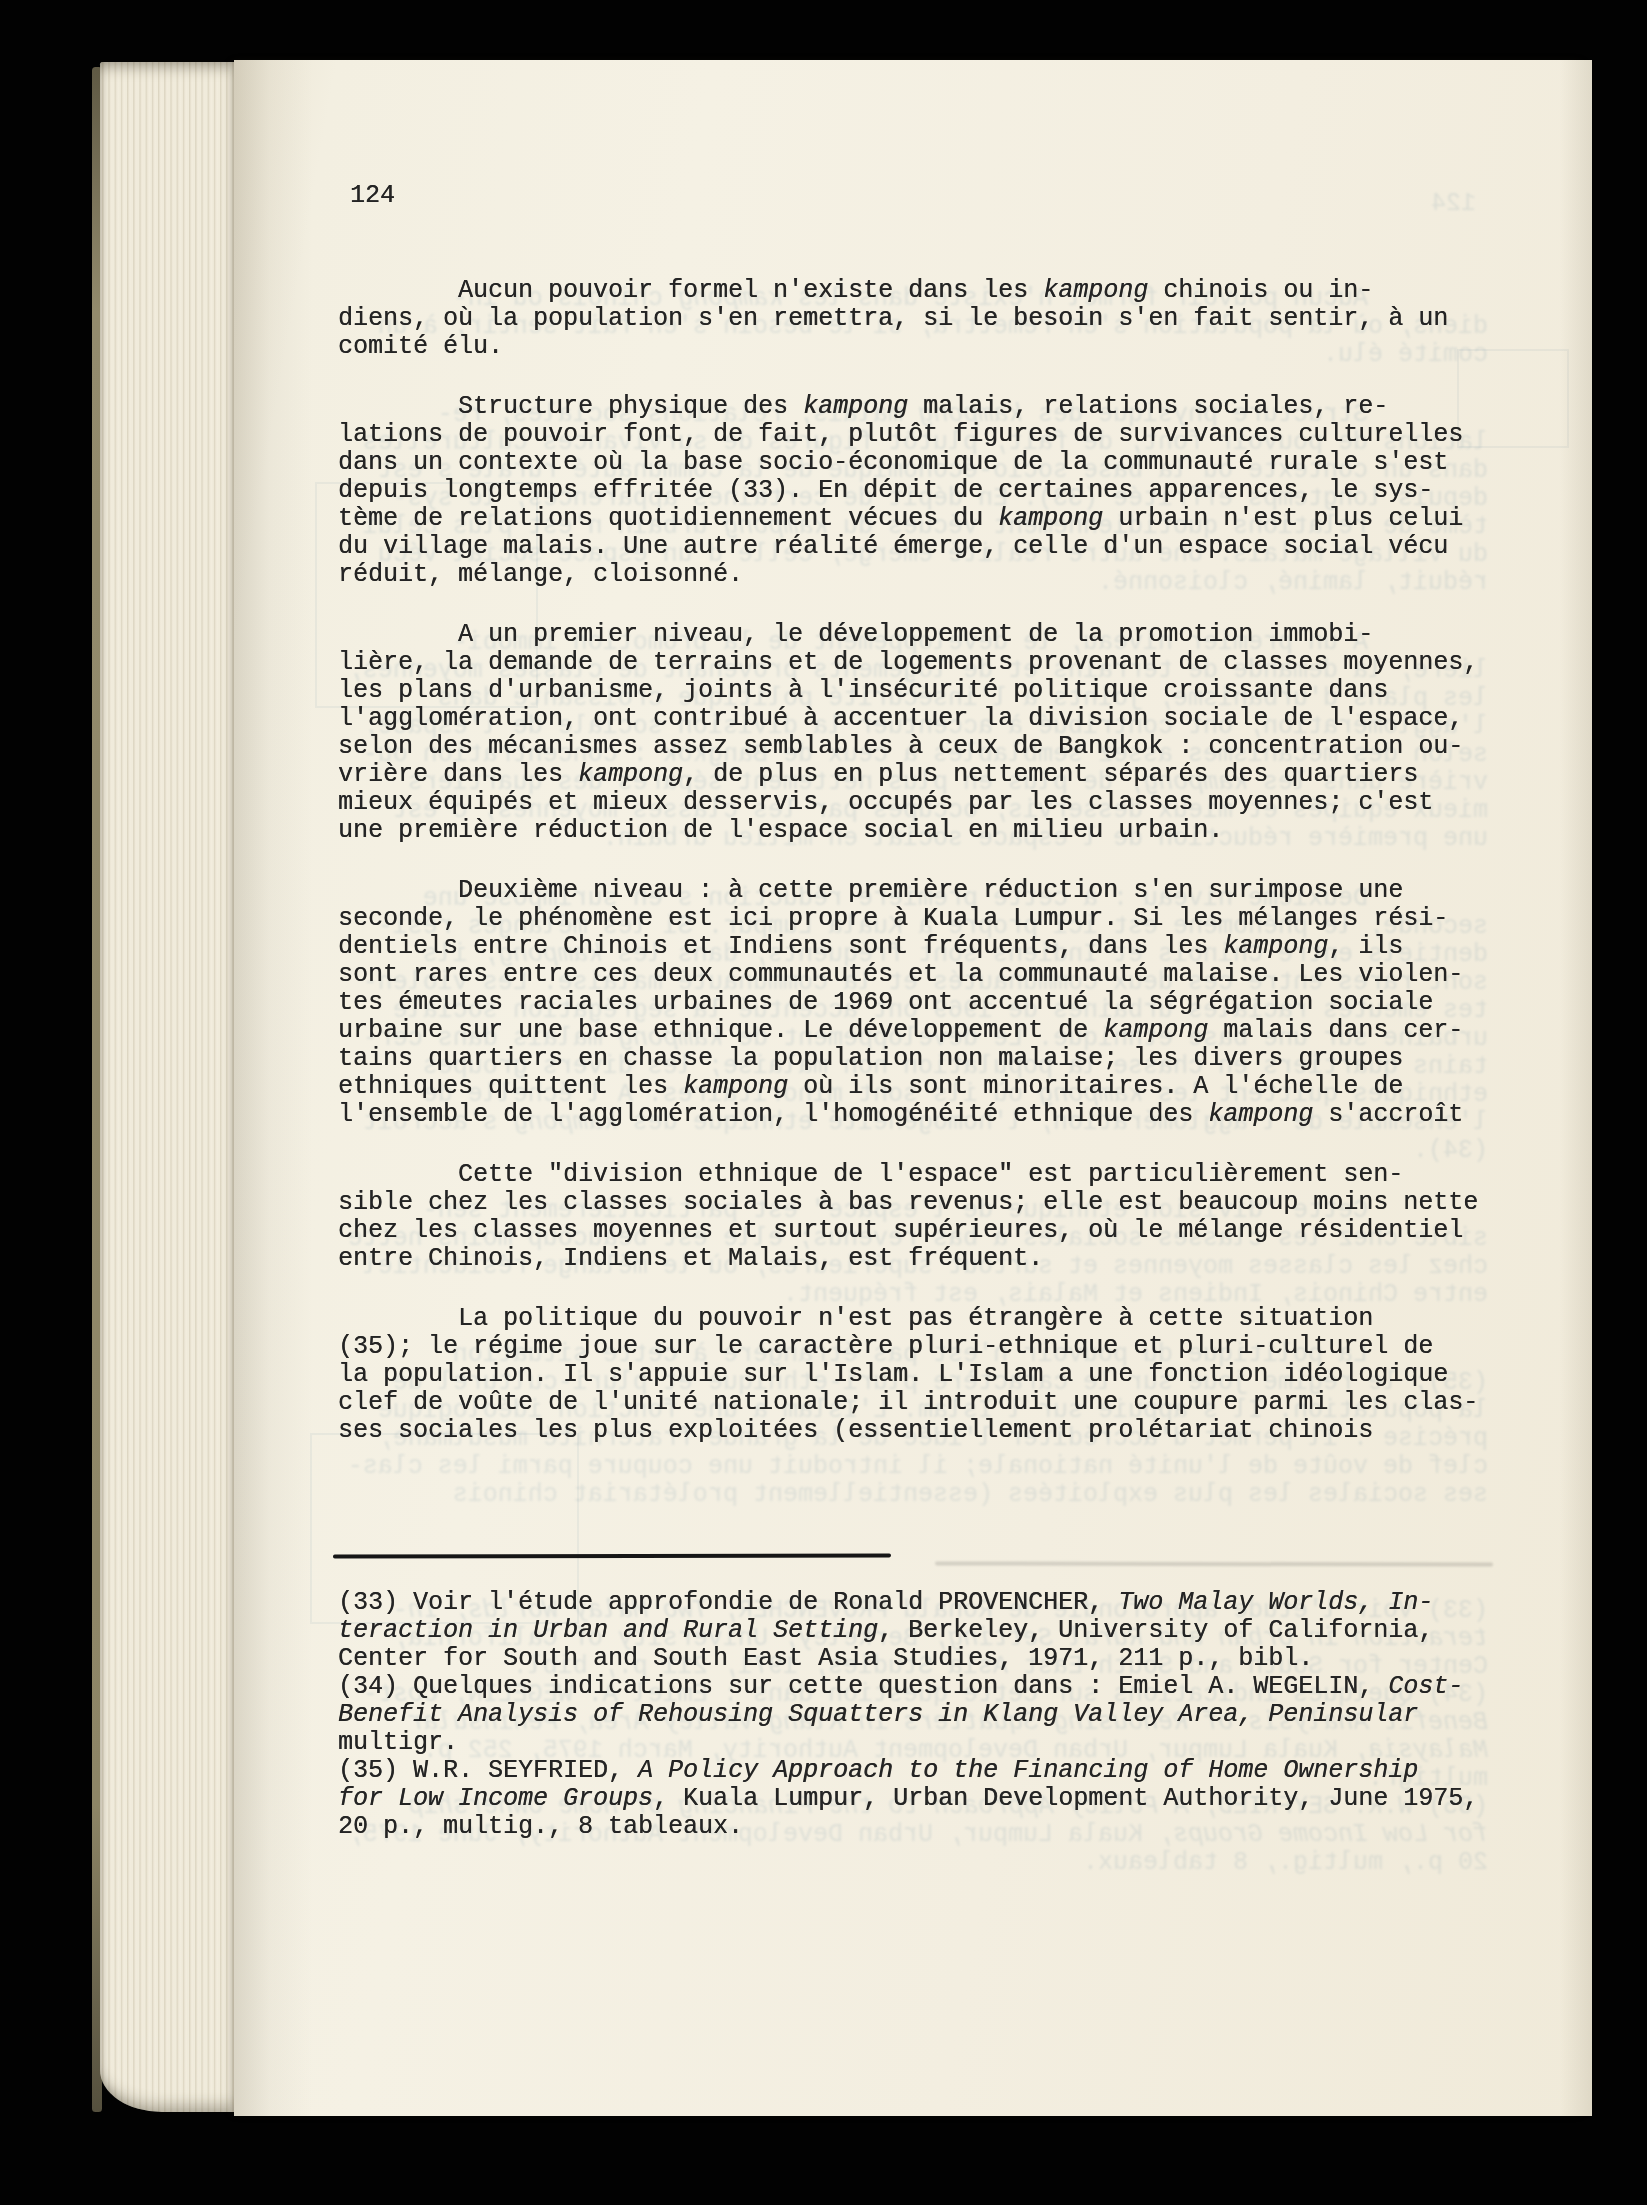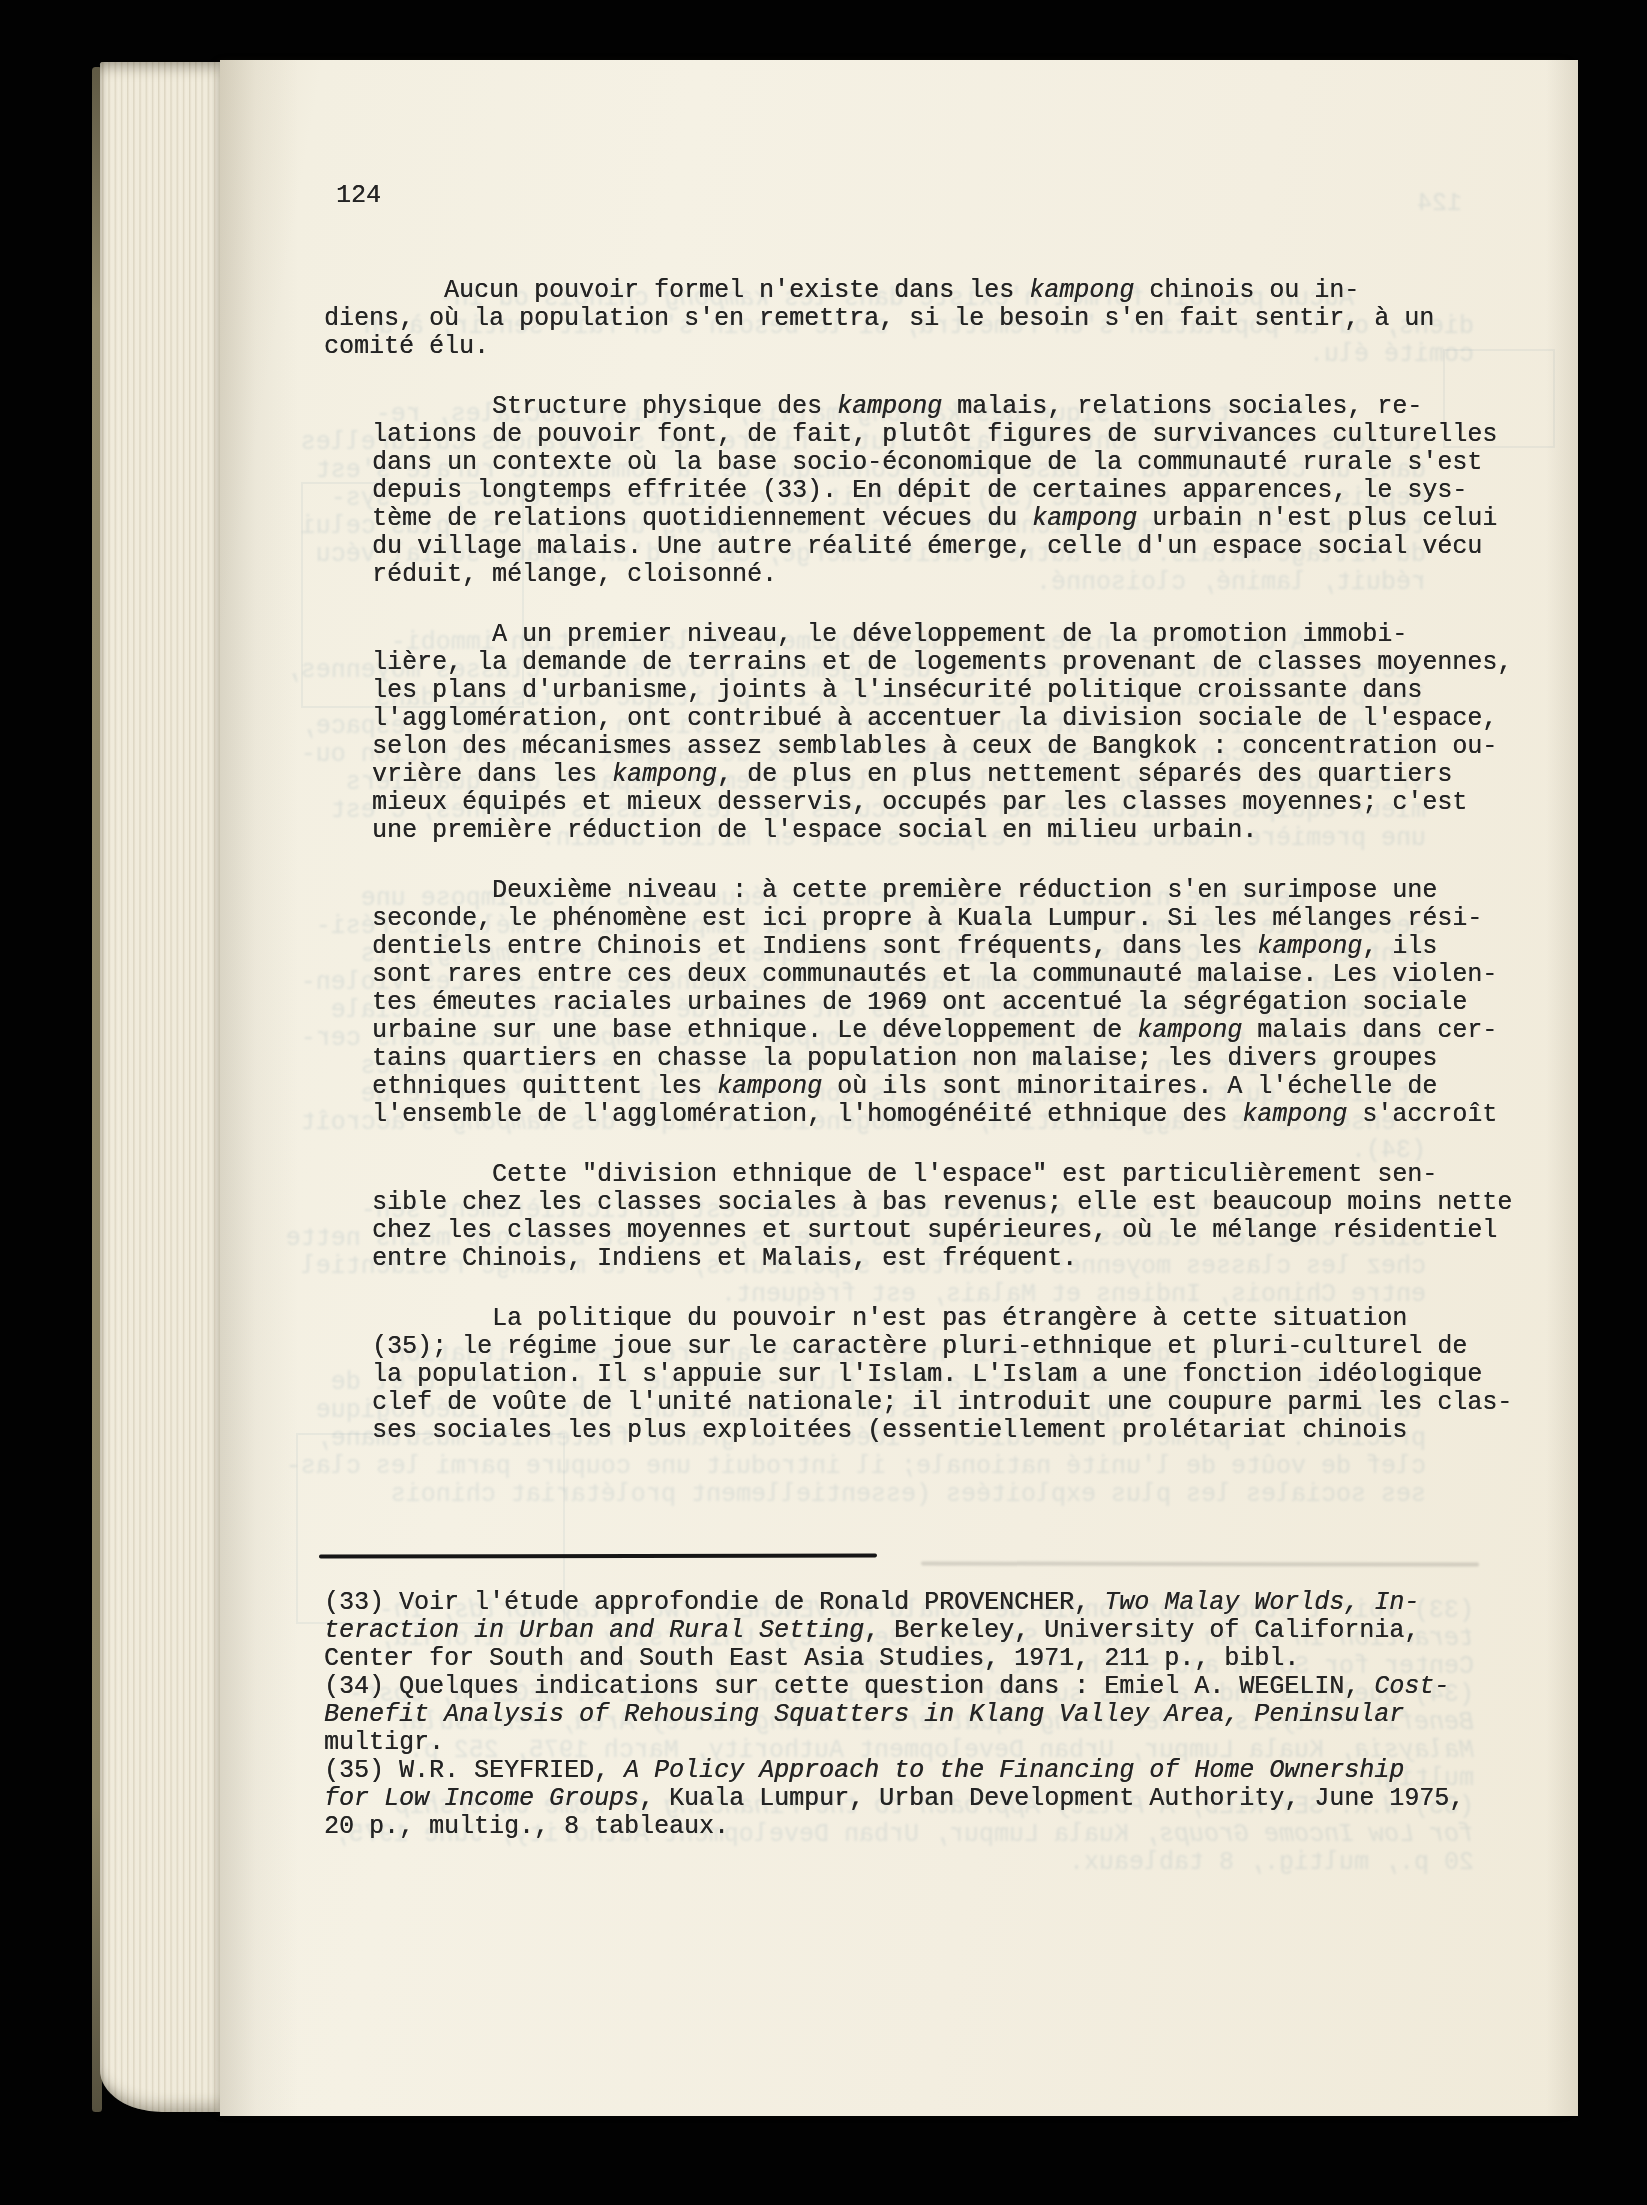--- a/index.html
+++ b/index.html
@@ -42,21 +42,21 @@
         #f0ebdb 0px, #f0ebdb 1.8px,
         #dcd5c1 2.6px, #efe9d9 4.4px, #f2edde 6.2px);
     border-radius: 2.6px 0 0 62px / 2.6px 0 0 42px;
     box-shadow:
       inset 0 14px 12.4px -8.8px rgba(55, 50, 35, 0.38),
       inset 0 -16px 14px -8.8px rgba(55, 50, 35, 0.32),
       inset 7px 0 8.8px -5.3px rgba(55, 50, 35, 0.25);
   }
   .page {
     position: absolute;
-    left: 128px;
+    left: 142px;
     top: 0;
     width: 1358px;
     height: 2056px;
     background: linear-gradient(100deg,
       #ebe5d4 0%, #f3efe1 6%, #f5f1e4 28%,
       #f3eee0 62%, #f0ead9 100%);
     box-shadow: -6.2px 0 10.6px -6.2px rgba(70, 62, 42, 0.45);
   }
   .page::before {
     content: "";
@@ -110,21 +110,21 @@
     top: 122px;
     font-size: 25px;
     line-height: 28px;
   }
   .body-text {
     position: absolute;
     left: 104px;
     top: 217px;
     width: 1156px;
   }
-  .body-text .para + .para { margin-top: 32px; margin-left: 48px; }
+  .body-text .para + .para { margin-top: 32px; }
 
   .rule {
     position: absolute;
     left: 99px;
     top: 1494px;
     width: 558px;
     height: 3.5px;
     background: #161616;
     border-radius: 1.8px;
     transform: rotate(-0.12deg);

